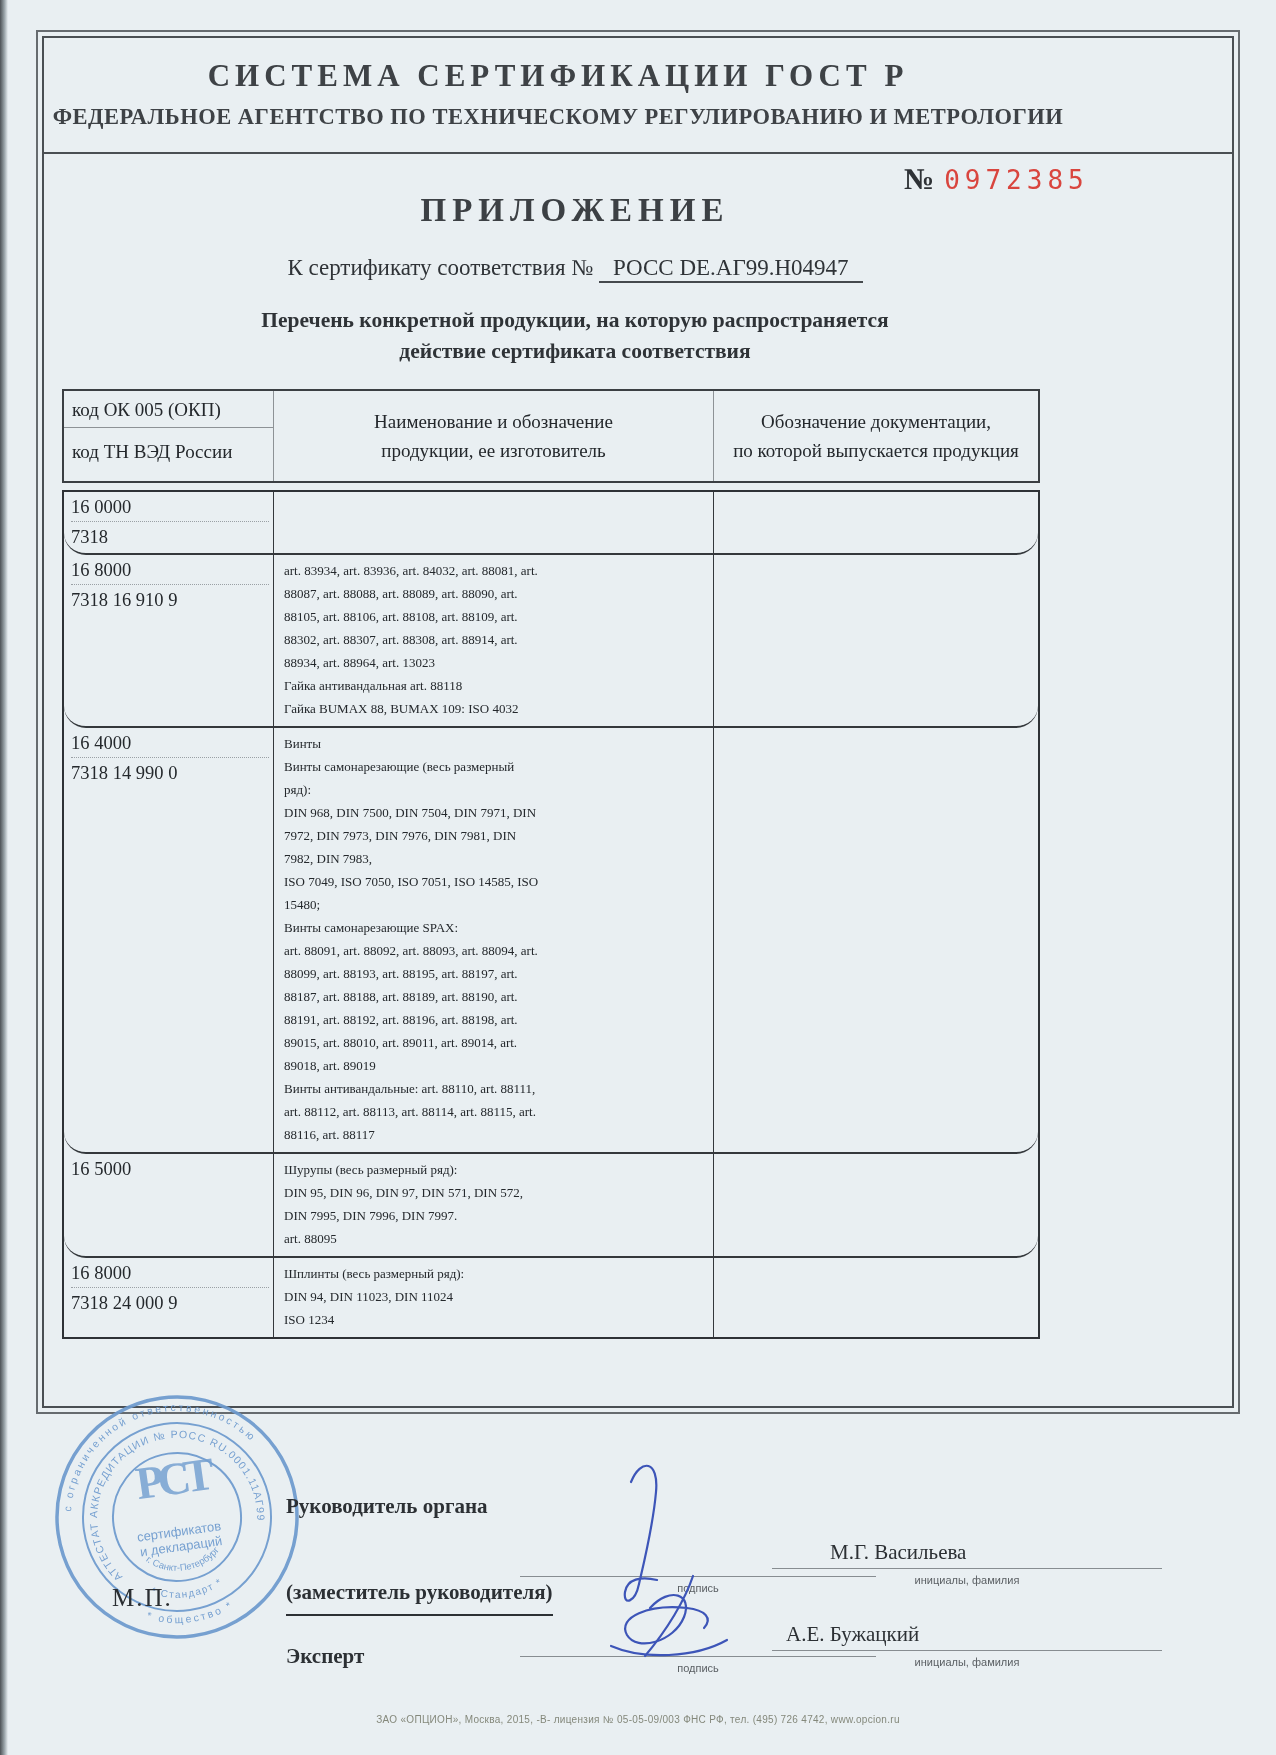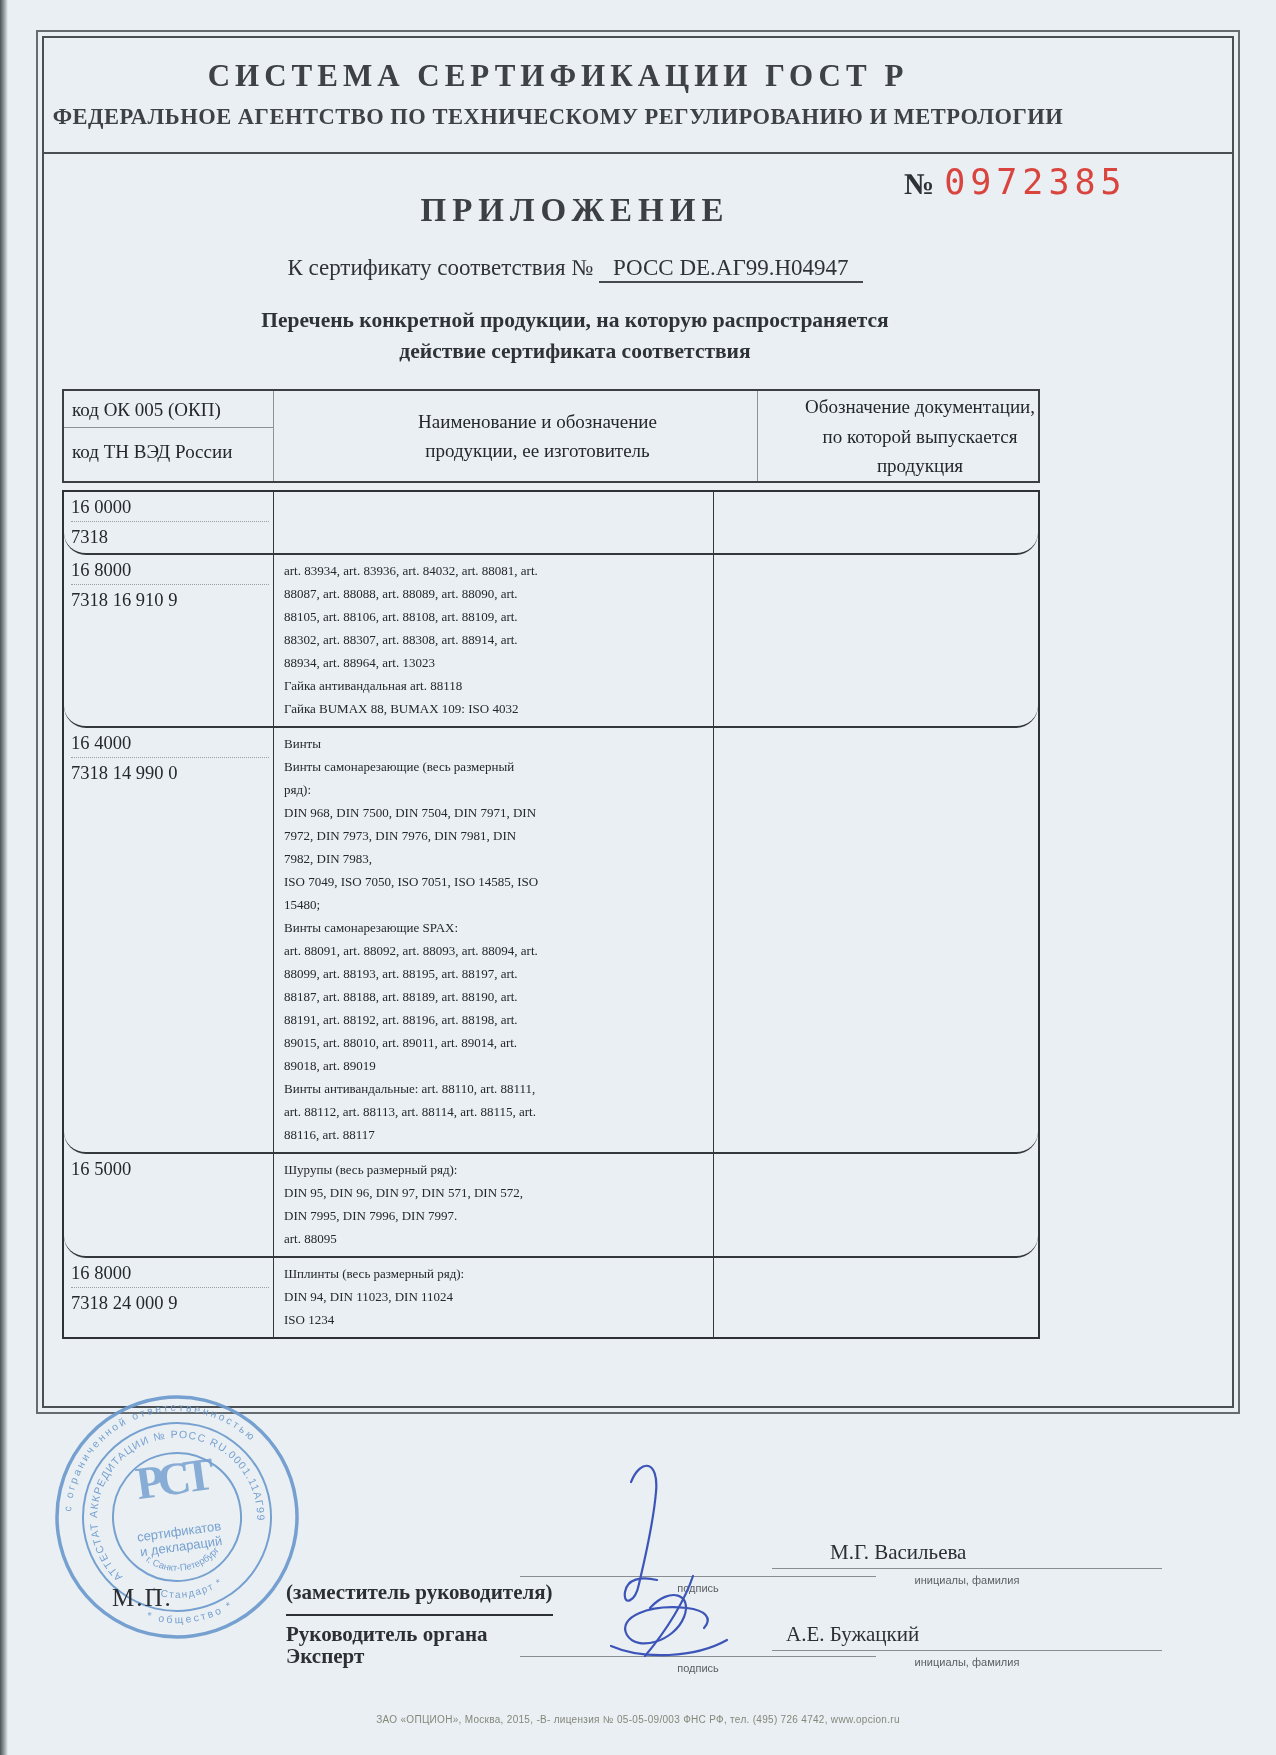--- a/index.html
+++ b/index.html
@@ -24,33 +24,33 @@
   .masthead {
     height:116px; box-sizing:border-box; padding-top:20px; padding-right:160px;
     border-bottom:2px solid #4a4f53; text-align:center; color:#3e4246;
   }
   .masthead-title { font-size:31px; font-weight:bold; letter-spacing:5px; }
   .masthead-subtitle { font-size:22.5px; font-weight:bold; margin-top:10px; letter-spacing:0.5px; }
   
   .form-no { position:absolute; left:860px; top:124px; white-space:nowrap; }
   .no-sign { font-size:30px; font-weight:bold; color:#2e3236; }
   .no-digits {
-    font-size:35px; color:#d9453e; font-family:"DejaVu Sans Mono", monospace;
+    font-size:26px; color:#d9453e; font-family:"DejaVu Sans Mono", monospace;
     letter-spacing:5px; margin-left:10px;
   }
   
   .doc-head { width:1030px; text-align:center; margin-top:38px; color:#2f3337;margin-left:16px; }
   .doc-title { font-size:33px; letter-spacing:6px; font-weight:bold; margin:0 0 26px 0; color:#3c4044; }
   .cert-line { font-size:23px; }
   .cert-no { border-bottom:2px solid #45494d; padding:0 14px 1px; }
   .desc { font-size:21.5px; font-weight:bold; margin-top:24px; line-height:1.45; }
   
   .table-wrap { margin:22px 0 0 18px; width:978px; }
   .thead {
-    display:flex; border:2px solid #3b3f43; box-sizing:border-box; height:94px; margin-bottom:7px;gap:44px;
+    display:flex; border:2px solid #3b3f43; box-sizing:border-box; height:94px; margin-bottom:7px;
   }
   .th-col1 { width:210px; border-right:1px solid #8d9296; box-sizing:border-box;
              display:flex; flex-direction:column; }
   .th-okp { border-bottom:1px solid #8d9296; padding:8px 6px 6px 8px; font-size:19px; flex:0 0 auto; }
   .th-tnved { padding:13px 6px 6px 8px; font-size:19px; }
   .th-col2 { width:440px; border-right:1px solid #8d9296; box-sizing:border-box;
              display:flex; align-items:center; justify-content:center;
              text-align:center; font-size:19px; line-height:1.55; white-space:pre-line; }
   .th-col3 { flex:1; display:flex; align-items:center; justify-content:center;
              text-align:center; font-size:19px; line-height:1.55; white-space:pre-line; }
@@ -223,21 +223,21 @@
           <textPath href="#innerBottom" startOffset="50%">г. Санкт-Петербург</textPath>
         </text>
         <text x="127" y="104" font-size="46" font-weight="bold" text-anchor="middle" letter-spacing="-7" font-family="Liberation Serif, serif" opacity="0.85">РСТ</text>
         <text x="127" y="146" font-size="13" text-anchor="middle" font-family="Liberation Sans, sans-serif">сертификатов</text>
         <text x="127" y="161" font-size="13" text-anchor="middle" font-family="Liberation Sans, sans-serif">и деклараций</text>
       </g>
     </svg>
 
     <div class="mp-mark">М.П.</div>
 
-    <div class="sig-label" style="left:242px; top:1584px;">Руководитель органа</div>
+    <div class="sig-label" style="left:242px; top:1456px;">Руководитель органа</div>
     <div class="sig-label ul" style="left:242px; top:1542px;">(заместитель руководителя)</div>
     <div class="sig-label" style="left:242px; top:1606px;">Эксперт</div>
 
     <div class="sig-line" style="left:476px; top:1538px; width:356px;"></div>
     <div class="caption" style="left:476px; top:1544px; width:356px;">подпись</div>
 
     <div class="person-name" style="left:742px; top:1502px;margin-left:44px;">М.Г. Васильева</div>
     <div class="sig-line" style="left:728px; top:1530px; width:390px;"></div>
     <div class="caption" style="left:728px; top:1536px; width:390px;">инициалы, фамилия</div>
 

